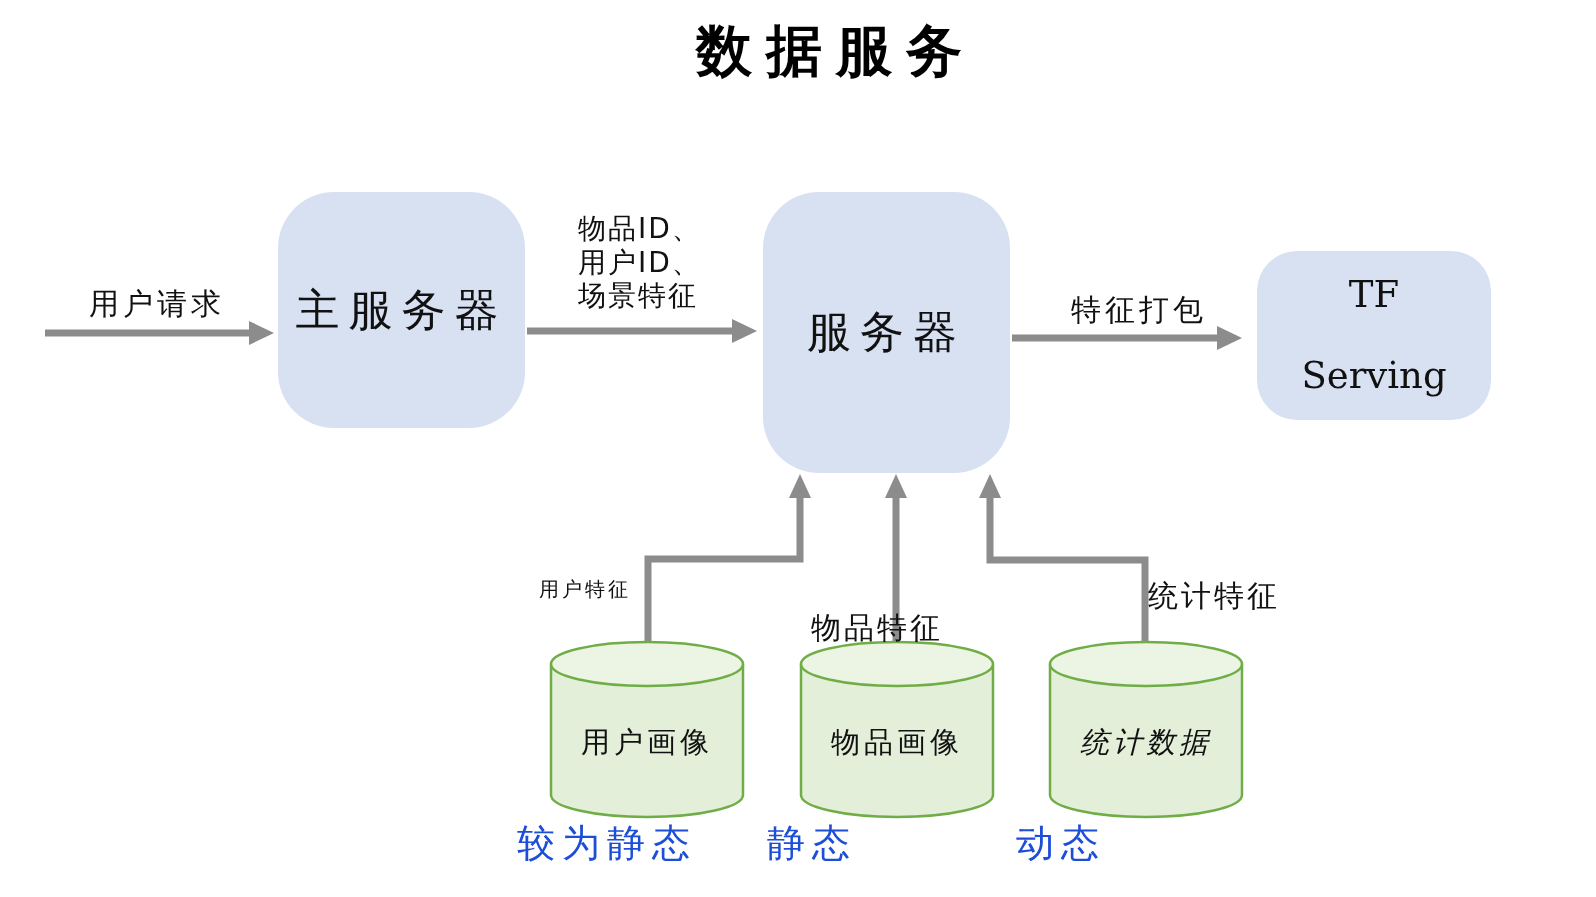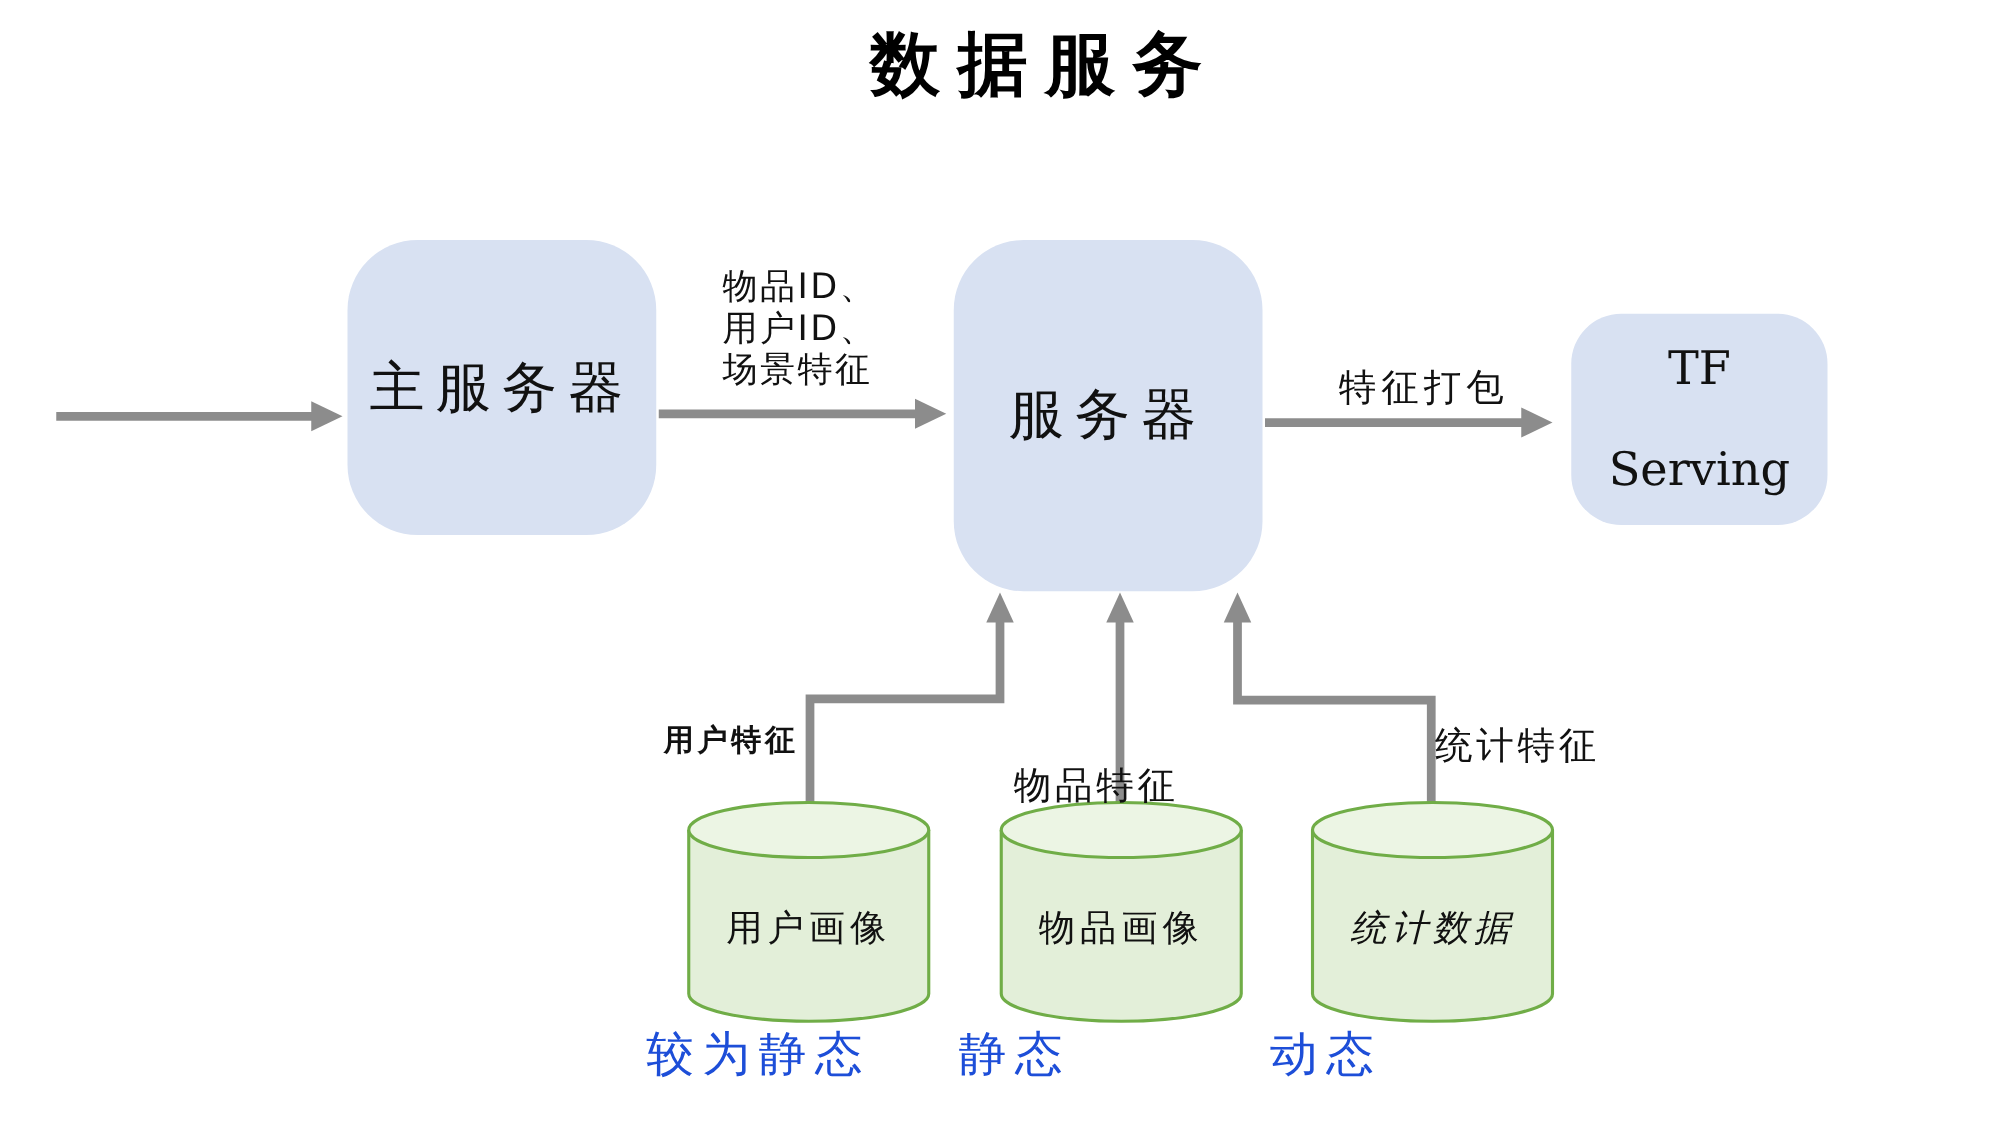--- a/index.html
+++ b/index.html
@@ -56,21 +56,21 @@
     left: 763px; top: 192px;
     width: 247px; height: 281px;
     border-radius: 56px;
     font-size: 44px;
     letter-spacing: 9px;
     line-height: 1.32;
     text-align: center;
   }
   .node-tf {
     left: 1257px; top: 251px;
-    width: 205px; height: 169px;
+    width: 234px; height: 169px;
     border-radius: 40px;
     font-family: "DejaVu Serif", serif;
     font-size: 37px;
     line-height: 1.3;
     text-align: left;
     gap: 33px;
   }
   .edge-label {
     position: absolute;
     color: #111111;
@@ -95,23 +95,22 @@
     left: 1039px; top: 290px;
     width: 200px;
     text-align: center;
     font-size: 30px;
     letter-spacing: 4px;
   }
   .lbl-user-features {
     left: 485px; top: 576px;
     width: 200px;
     text-align: center;
-    font-size: 24px;
+    font-size: 20px;
     letter-spacing: 3px;
-    font-weight: bold;
   }
   .lbl-item-features {
     left: 777px; top: 608px;
     width: 200px;
     text-align: center;
     font-size: 30px;
     letter-spacing: 3px;
   }
   .lbl-stat-features {
     left: 1148px; top: 576px;
@@ -203,20 +202,21 @@
 
   <div class="node node-rank">
     <span>服务器</span>
   </div>
 
   <div class="node node-tf">
     <span>TF</span>
     <span>Serving</span>
   </div>
 
+  <div class="edge-label lbl-user-request">用户请求</div>
 
   <div class="edge-label lbl-payload">
     <div>物品ID、</div>
     <div>用户ID、</div>
     <div>场景特征</div>
   </div>
 
   <div class="edge-label lbl-feature-pack">特征打包</div>
 
   <div class="edge-label lbl-user-features">用户特征</div>

